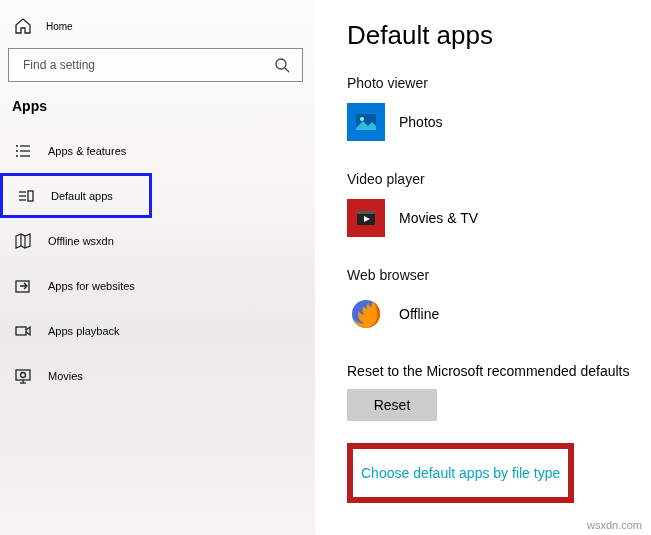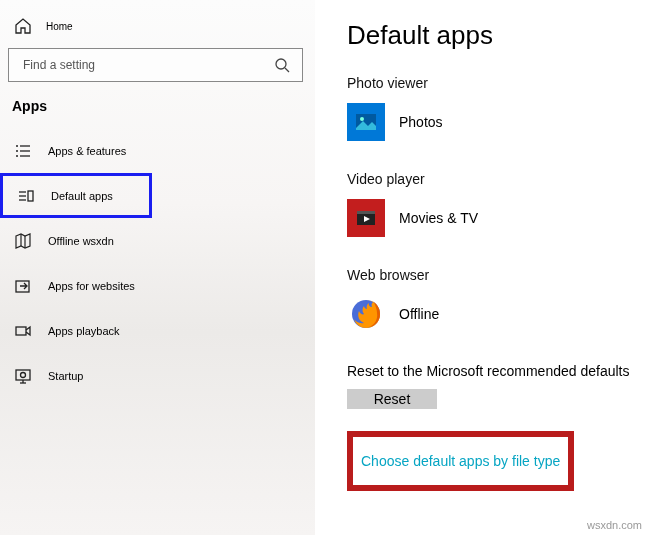--- a/index.html
+++ b/index.html
@@ -17,21 +17,21 @@
   .nav-icon { width: 18px; height: 18px; display: flex; align-items: center; justify-content: center; }
   .highlight-selected { border: 3px solid #1a1ef0; width: 152px; }
   .content { flex: 1; padding: 14px 20px 0 32px; background: #fff; font-size: 14px; }
   .title { font-size: 26px; font-weight: 400; margin: 6px 0 24px 0; }
   .section-label { font-size: 14px; color: #111; margin-bottom: 12px; }
   .app-row { display: flex; align-items: center; gap: 14px; margin-bottom: 30px; }
   .app-icon { width: 38px; height: 38px; display: flex; align-items: center; justify-content: center; }
   .photos-icon { background: #0078d7; }
   .movies-icon { background: #c31e1e; }
   .reset-label { font-size: 14px; margin-bottom: 10px; }
-  .reset-btn { background: #ccc; border: none; width: 90px; height: 20px; font-size: 14px; text-align: center; cursor: default; margin-bottom: 22px; }
+  .reset-btn { background: #ccc; border: none; width: 90px; height: 32px; font-size: 14px; text-align: center; cursor: default; margin-bottom: 22px; }
   .link-hl { display: inline-block; border: 6px solid #b91c1c; padding: 16px 8px; }
   .link-hl span { color: #06a5c3; font-size: 14px; }
   .watermark { position: absolute; bottom: 4px; right: 6px; font-size: 11px; color: #999; background: #fff; padding: 0 3px; }
   svg { display: block; }
 </style>
 </head>
 <body>
 
 <div class="window">
   <div class="sidebar">
@@ -118,21 +118,21 @@
 
     <div class="nav-item">
       <span class="nav-icon">
         <svg width="18" height="18" viewBox="0 0 18 18" stroke="#222" stroke-width="1.3" fill="none">
             <rect x="2" y="3" width="14" height="10"></rect>
             <line x1="6" y1="16" x2="12" y2="16"></line>
             <line x1="9" y1="13" x2="9" y2="16"></line>
             <circle cx="9" cy="8" r="2.5"></circle>
           </svg>
       </span>
-      <span>Startup</span>
+      <span>Movies</span>
     </div>
   </div>
 
   <div class="content">
     <div class="title">Default apps</div>
 
     <div class="section-label">Photo viewer</div>
     <div class="app-row">
       <div class="app-icon photos-icon">
         <svg width="24" height="24" viewBox="0 0 24 24">

